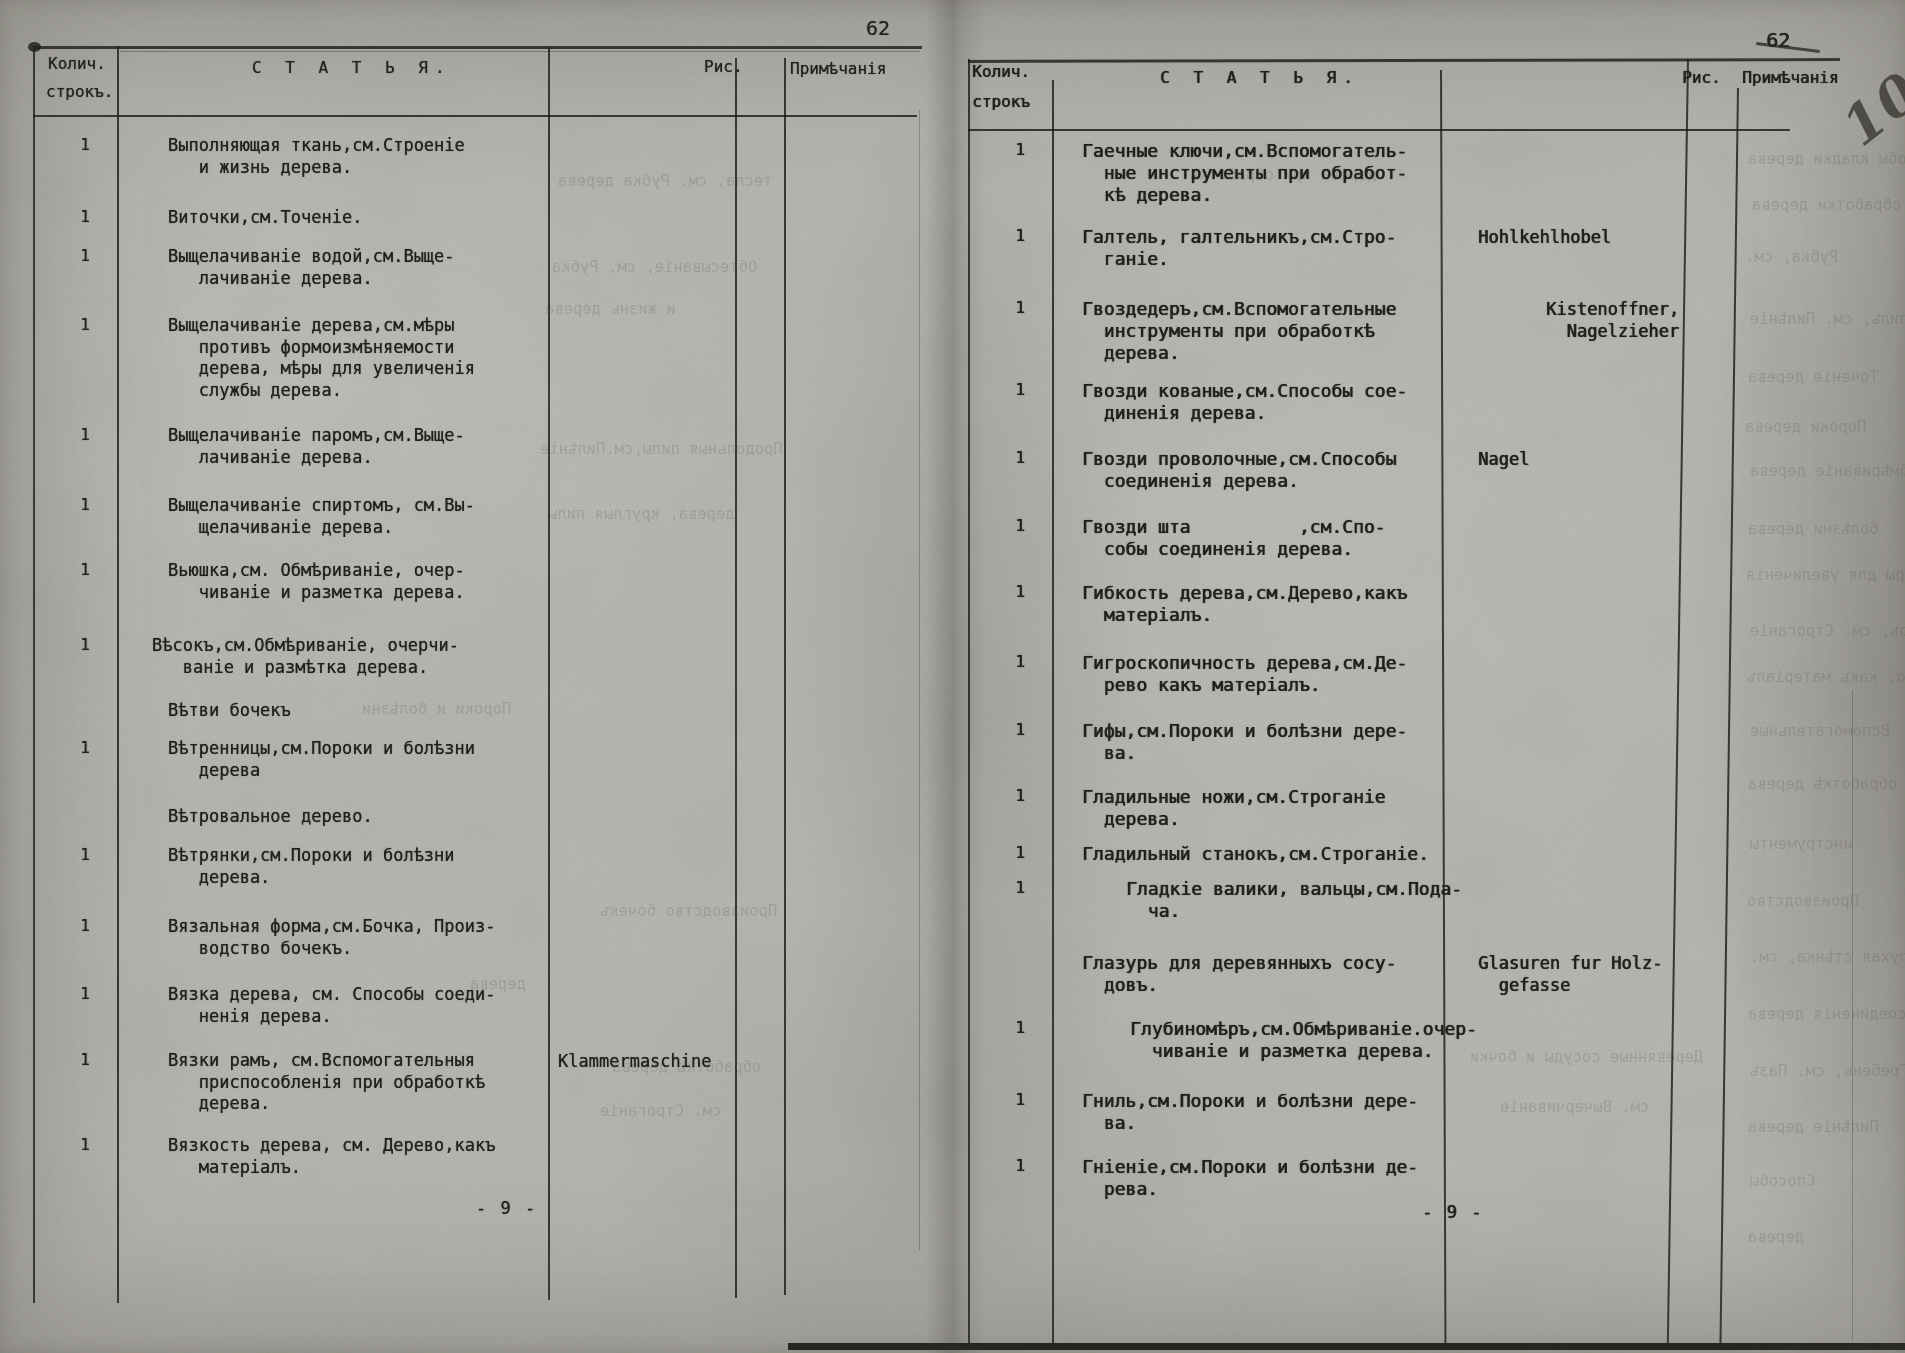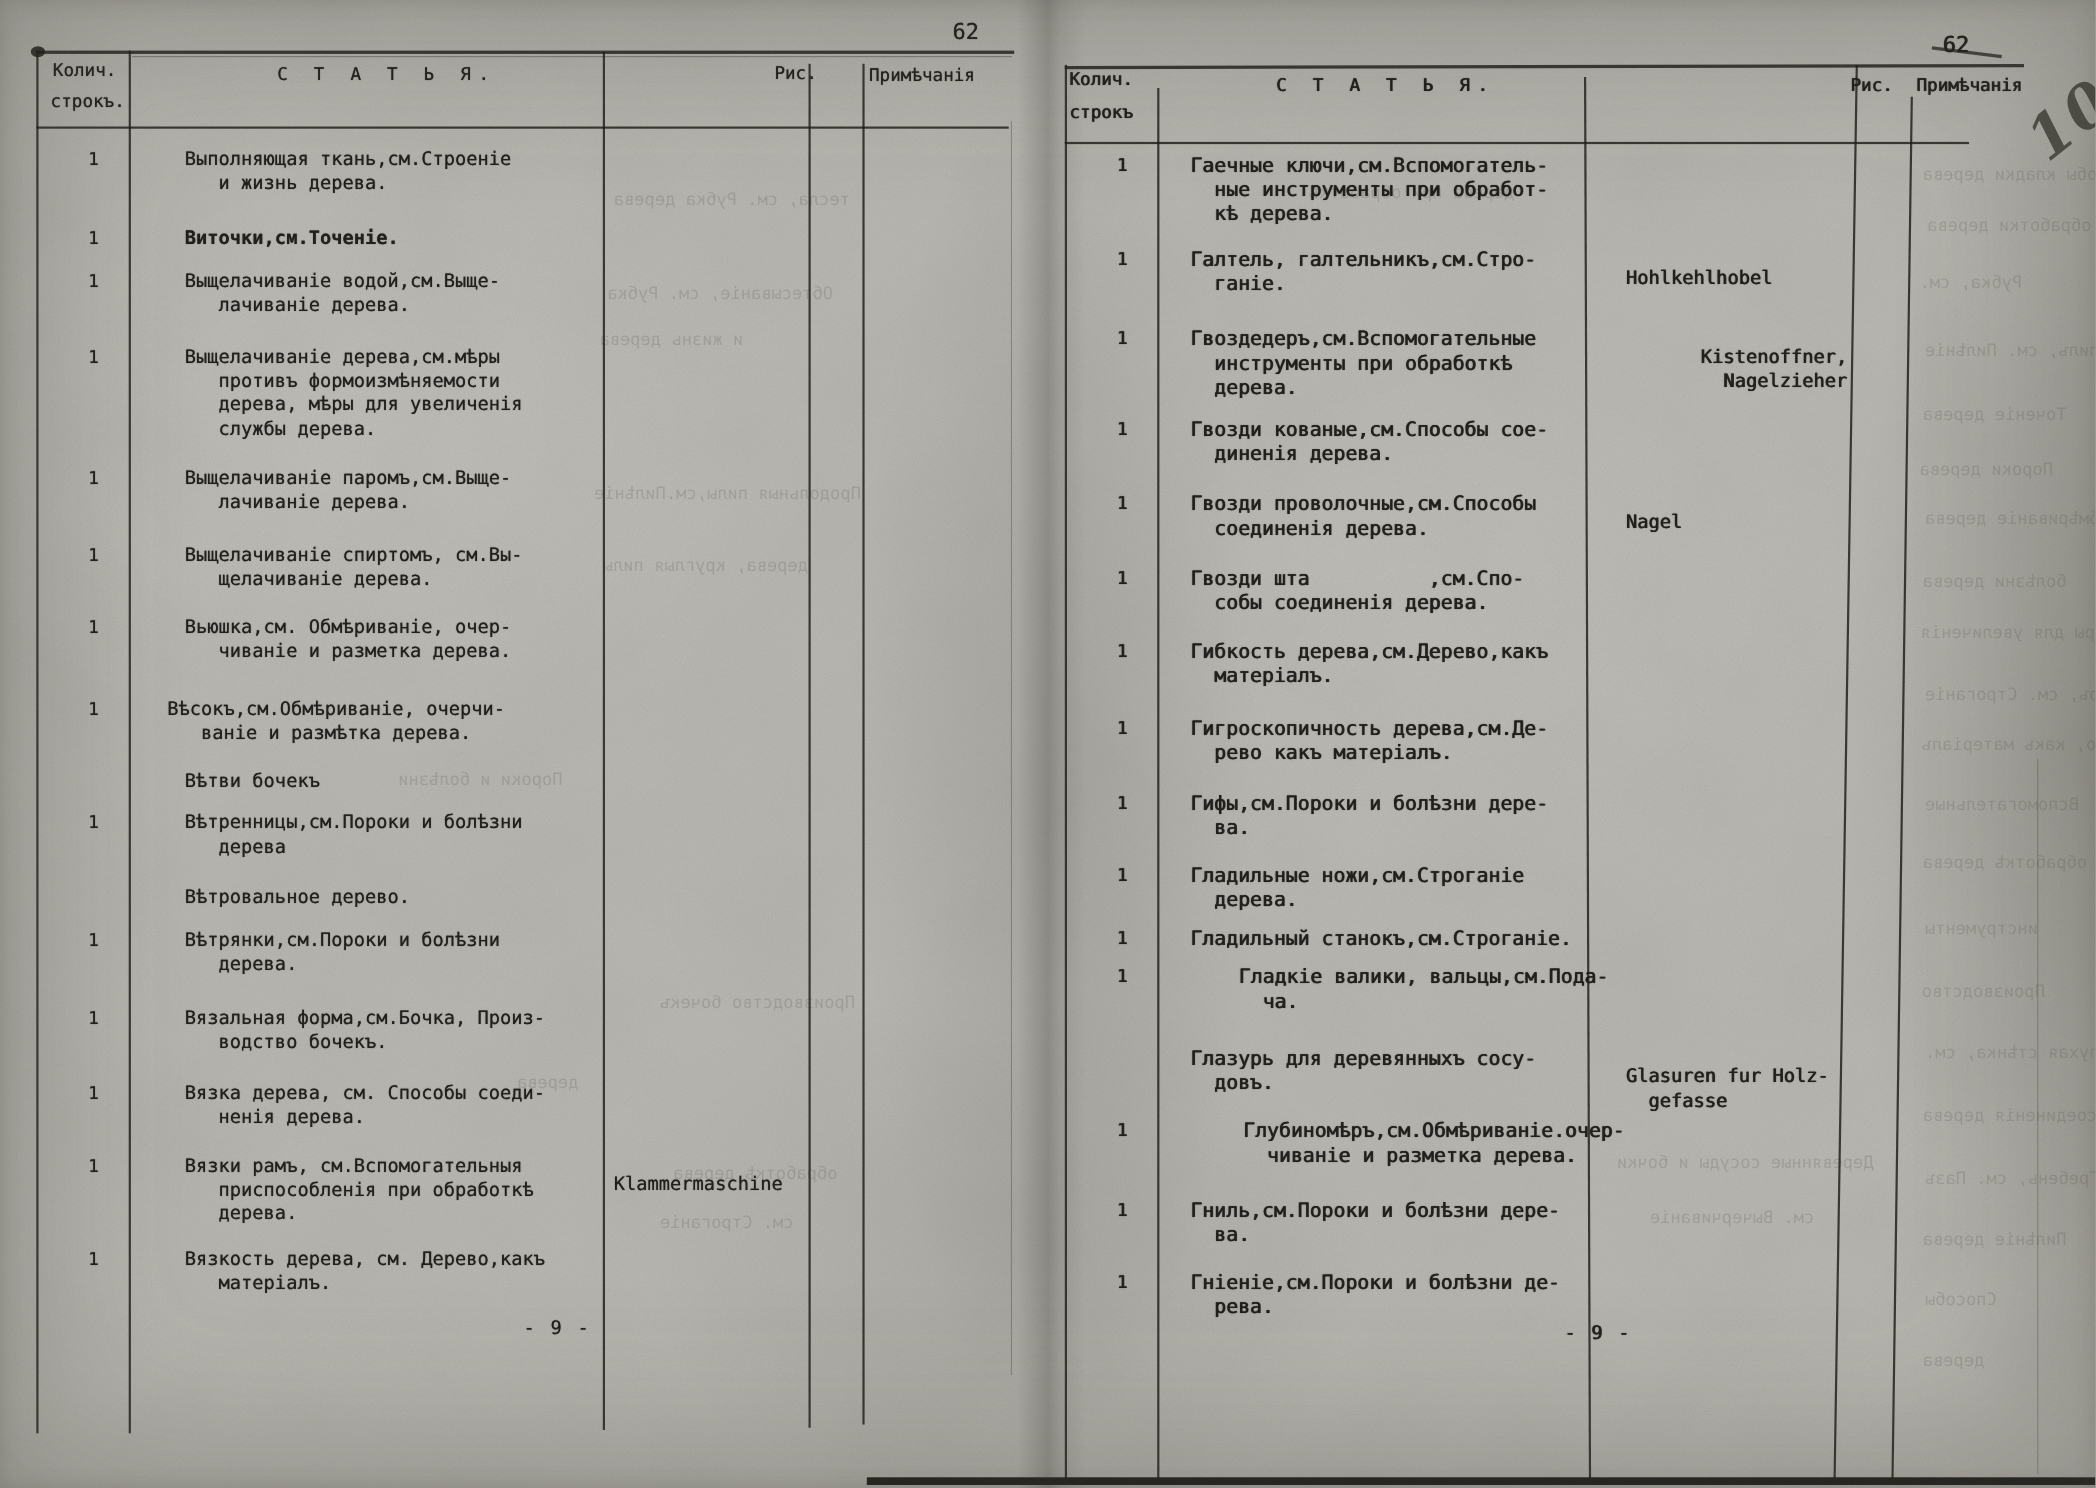--- a/index.html
+++ b/index.html
@@ -18,21 +18,21 @@
   .typed{text-shadow:0 0 .9px rgba(30,29,25,.8);}
   .heavy .typed, .typed.heavy{text-shadow:.7px 0 0 rgba(24,23,19,.85),0 0 1.2px rgba(24,23,19,.5);}
   .rule{position:absolute;background:rgba(30,29,25,.82);}
   .vrule{width:2px;}
   .hrule{height:2px;}
   .entry{position:absolute;left:0;top:0;width:1905px;height:0;}
   .entry>div{position:absolute;top:0;}
   .qty{font-size:16px;width:60px;text-align:center;}
   .article{font-size:17px;line-height:21.5px;white-space:pre;}
   .heavy .article{font-size:18px;line-height:22px;}
-  .fig{font-size:17px;line-height:22px;white-space:pre;margin-top:16px;}
+  .fig{font-size:17px;line-height:22px;white-space:pre;}
   .hlabel{position:absolute;font-size:16px;white-space:pre;}
   .pagenum{position:absolute;font-size:20px;}
   .footer{position:absolute;font-size:17px;letter-spacing:2px;}
   .ghost{
     position:absolute;transform:scaleX(-1);filter:blur(.7px);
     opacity:.20;font-size:15.5px;color:#514f48;white-space:pre;
   }
   #vignette{position:absolute;left:0;top:0;right:0;bottom:0;pointer-events:none;
     box-shadow:inset 0 0 150px 25px rgba(62,59,51,.30), inset 0 0 20px rgba(62,59,51,.2);}
   #grain{position:absolute;left:0;top:0;mix-blend-mode:multiply;opacity:.85;pointer-events:none;}
@@ -111,21 +111,21 @@
     <span class="hlabel typed" style="left:704px;top:57px;z-index:2;">Рис.</span>
     <span class="hlabel typed" style="left:790px;top:59px;">Примѣчанія</span>
 
     <div>
         <div class="entry" style="top: 135px;">
           <div class="qty typed" style="left: 55px;">1</div>
           <div class="article typed" style="left: 168px;">Выполняющая ткань,см.Строеніе<br>   и жизнь дерева.</div>
         </div>
         <div class="entry" style="top: 207px;">
           <div class="qty typed" style="left: 55px;">1</div>
-          <div class="article typed" style="left: 168px; font-weight: bold;">Виточки,см.Точеніе.</div>
+          <div class="article typed" style="left: 168px;">Виточки,см.Точеніе.</div>
         </div>
         <div class="entry" style="top: 246px;">
           <div class="qty typed" style="left: 55px;">1</div>
           <div class="article typed" style="left: 168px;">Выщелачиваніе водой,см.Выще-<br>   лачиваніе дерева.</div>
         </div>
         <div class="entry" style="top: 315px;">
           <div class="qty typed" style="left: 55px;">1</div>
           <div class="article typed" style="left: 168px;">Выщелачиваніе дерева,см.мѣры<br>   противъ формоизмѣняемости<br>   дерева, мѣры для увеличенія<br>   службы дерева.</div>
         </div>
         <div class="entry" style="top: 425px;">

